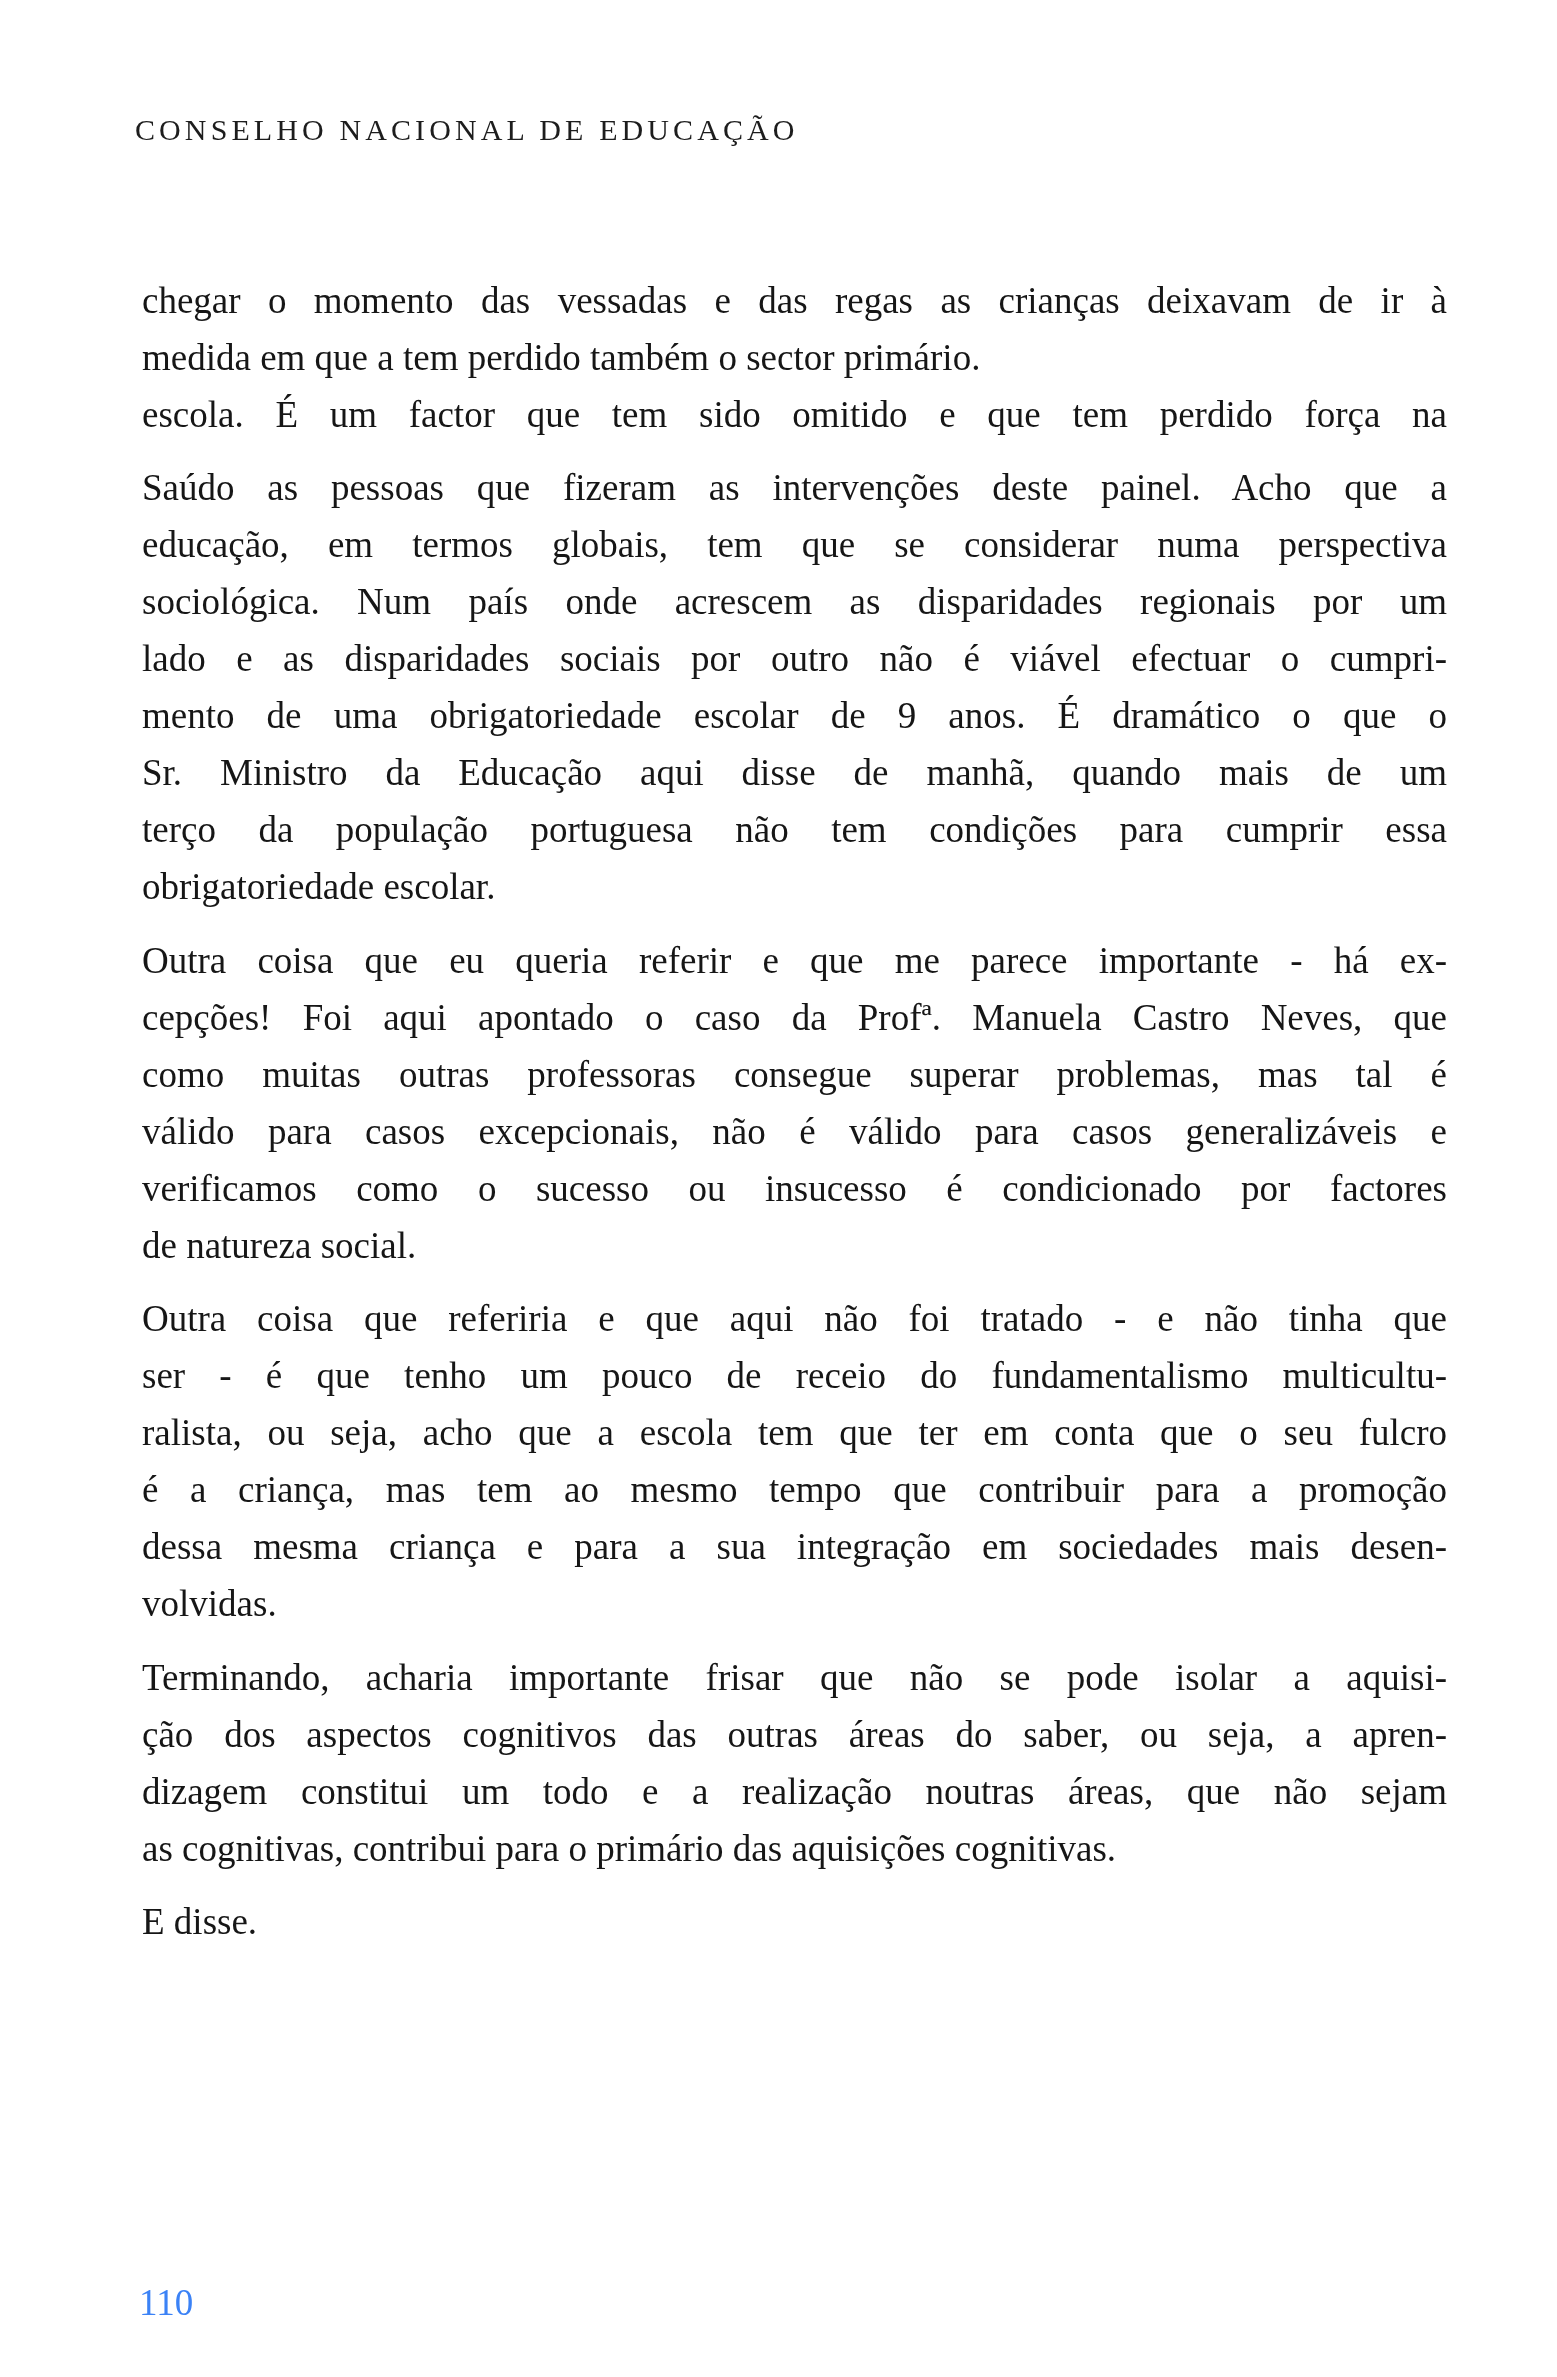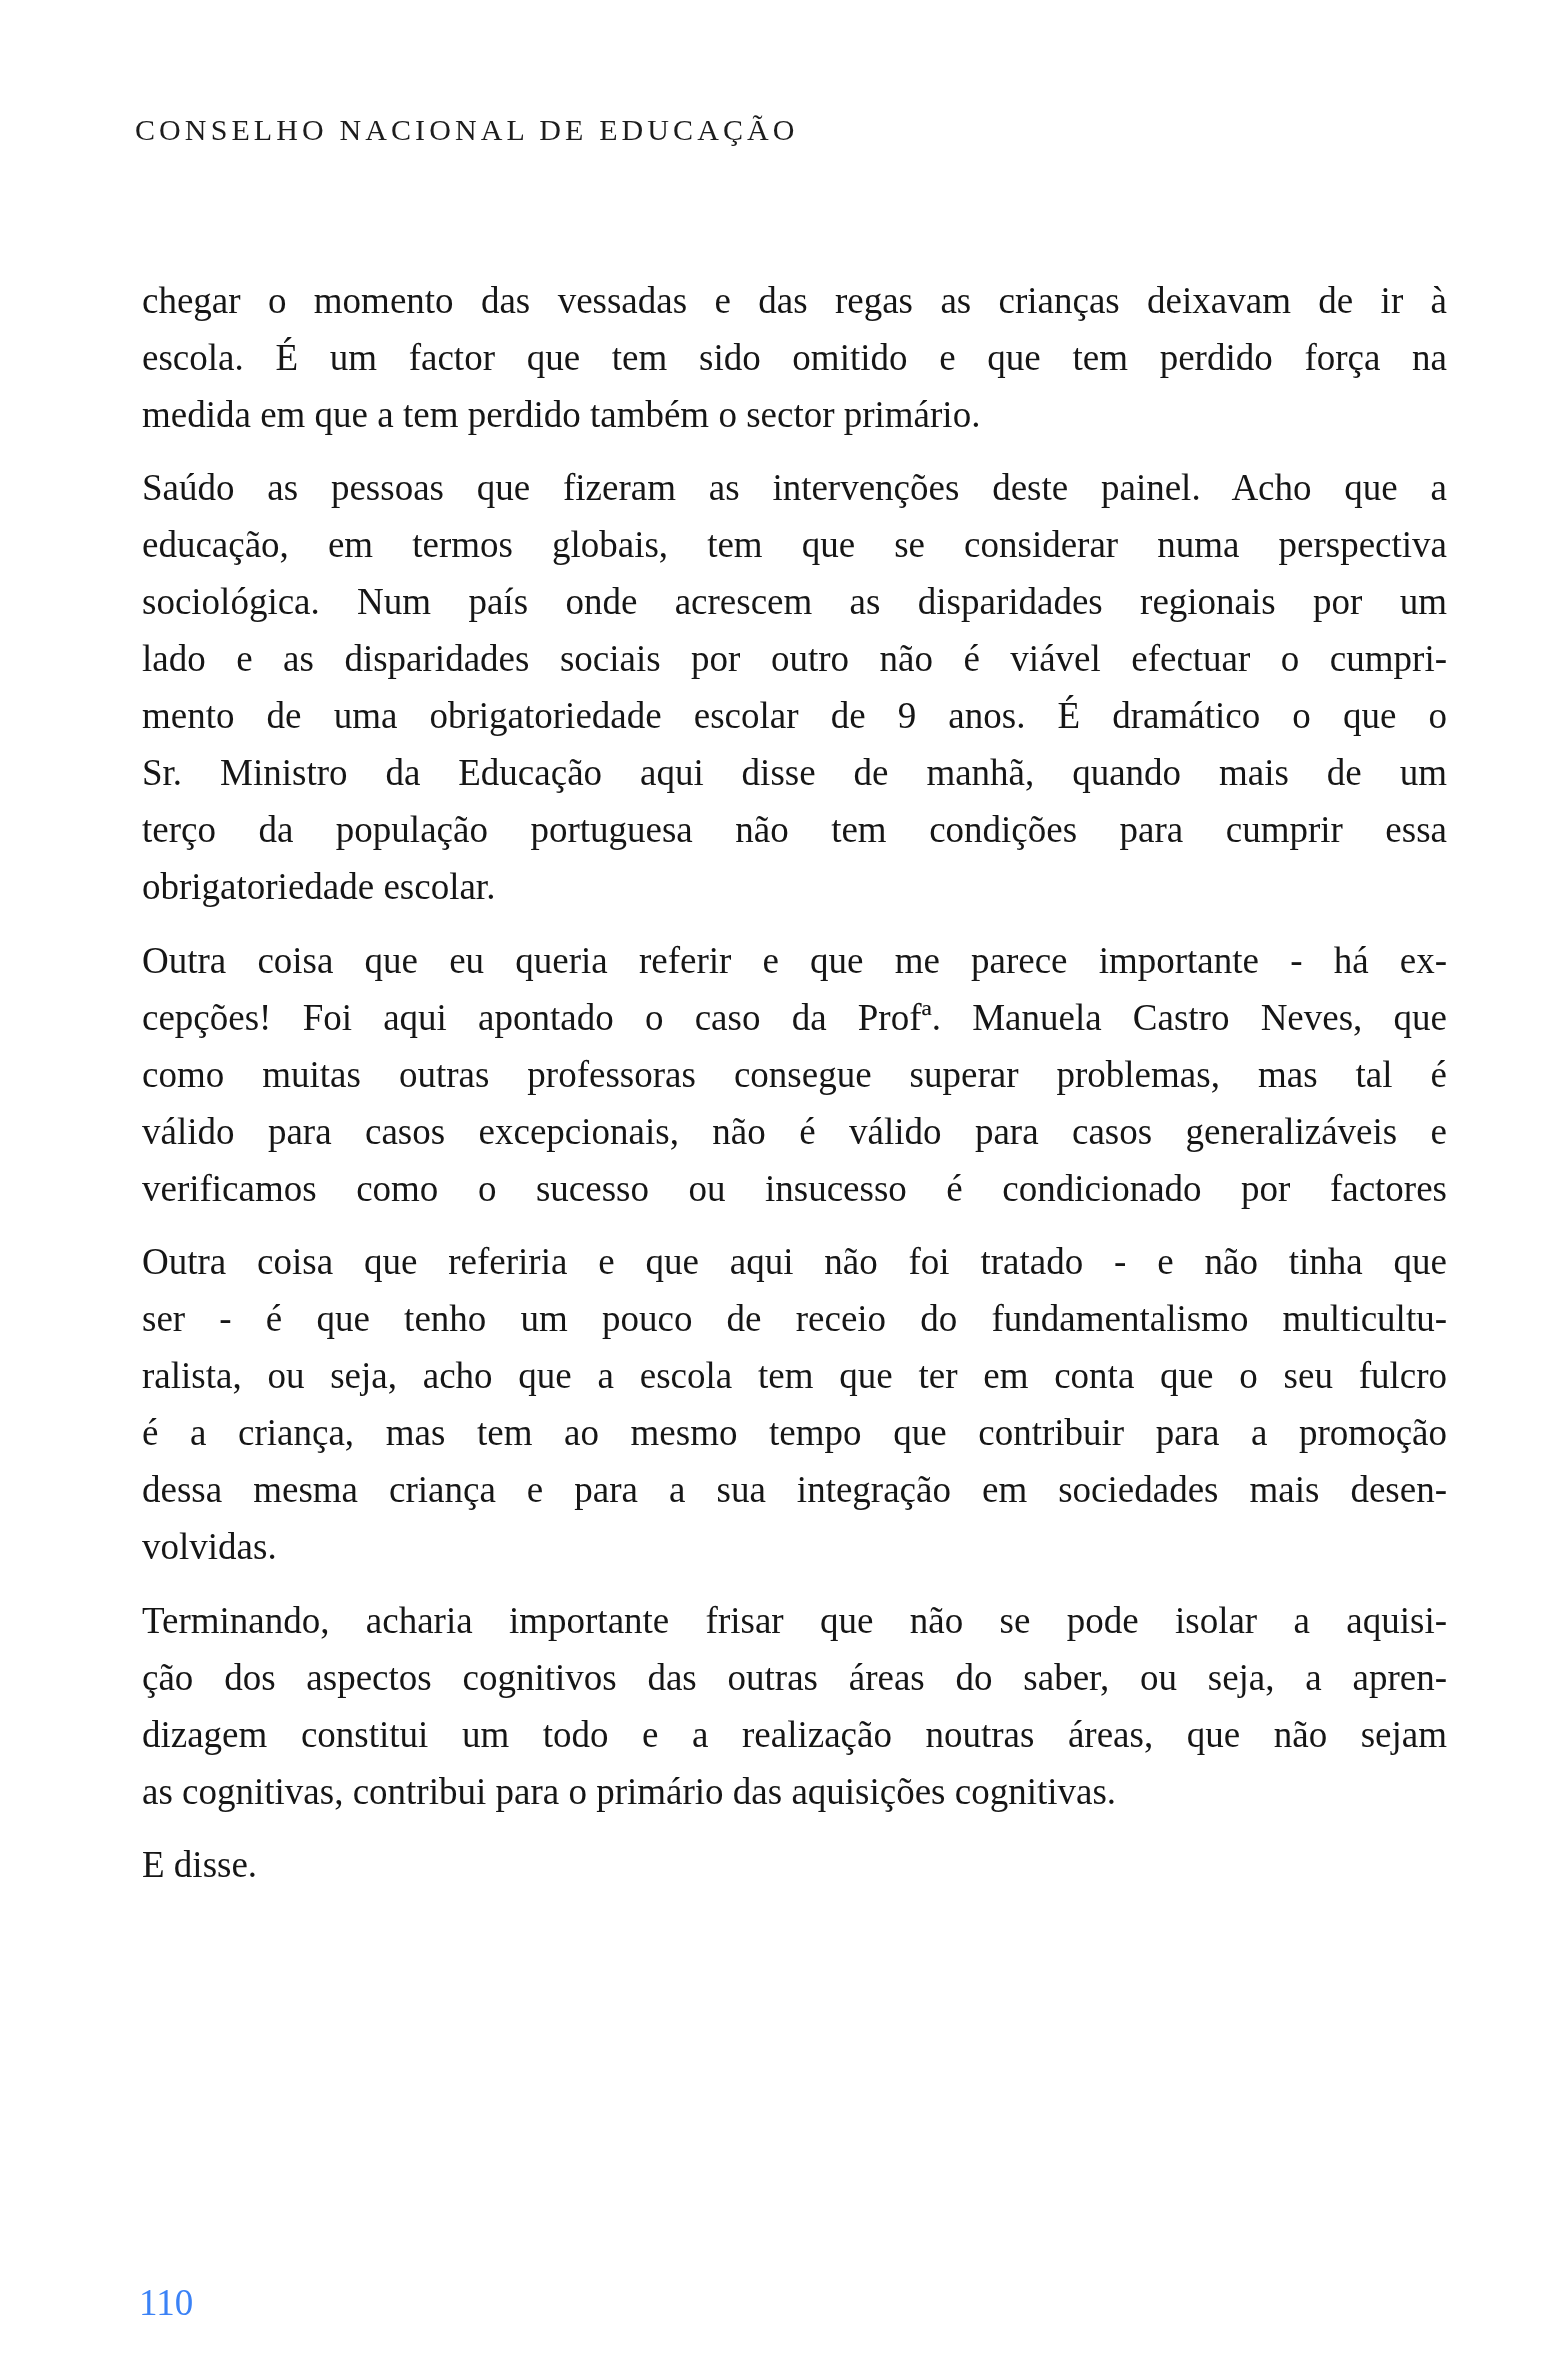--- a/index.html
+++ b/index.html
@@ -57,39 +57,40 @@
 </style>
 </head>
 <body>
 
 <div class="page" style="background: rgb(255, 255, 255); color: rgb(25, 25, 25);">
   <div class="running-header">CONSELHO NACIONAL DE EDUCAÇÃO</div>
 
   <main class="content">
       <div class="para">
         <div class="line j">chegar o momento das vessadas e das regas as crianças deixavam de ir à</div>
+        <div class="line">medida em que a tem perdido também o sector primário.</div>
         <div class="line j">escola. É um factor que tem sido omitido e que tem perdido força na</div>
-        <div class="line">medida em que a tem perdido também o sector primário.</div>
       </div>
       <div class="para">
         <div class="line j">Saúdo as pessoas que fizeram as intervenções deste painel. Acho que a</div>
         <div class="line j">educação, em termos globais, tem que se considerar numa perspectiva</div>
         <div class="line j">sociológica. Num país onde acrescem as disparidades regionais por um</div>
         <div class="line j">lado e as disparidades sociais por outro não é viável efectuar o cumpri-</div>
         <div class="line j">mento de uma obrigatoriedade escolar de 9 anos. É dramático o que o</div>
         <div class="line j">Sr. Ministro da Educação aqui disse de manhã, quando mais de um</div>
         <div class="line j">terço da população portuguesa não tem condições para cumprir essa</div>
         <div class="line">obrigatoriedade escolar.</div>
       </div>
       <div class="para">
         <div class="line j">Outra coisa que eu queria referir e que me parece importante - há ex-</div>
         <div class="line j">cepções! Foi aqui apontado o caso da Profª. Manuela Castro Neves, que</div>
         <div class="line j">como muitas outras professoras consegue superar problemas, mas tal é</div>
         <div class="line j">válido para casos excepcionais, não é válido para casos generalizáveis e</div>
         <div class="line j">verificamos como o sucesso ou insucesso é condicionado por factores</div>
+        <div class="line">de natureza social.</div>
       </div>
       <div class="para">
         <div class="line j">Outra coisa que referiria e que aqui não foi tratado - e não tinha que</div>
         <div class="line j">ser - é que tenho um pouco de receio do fundamentalismo multicultu-</div>
         <div class="line j">ralista, ou seja, acho que a escola tem que ter em conta que o seu fulcro</div>
         <div class="line j">é a criança, mas tem ao mesmo tempo que contribuir para a promoção</div>
         <div class="line j">dessa mesma criança e para a sua integração em sociedades mais desen-</div>
         <div class="line">volvidas.</div>
       </div>
       <div class="para">

